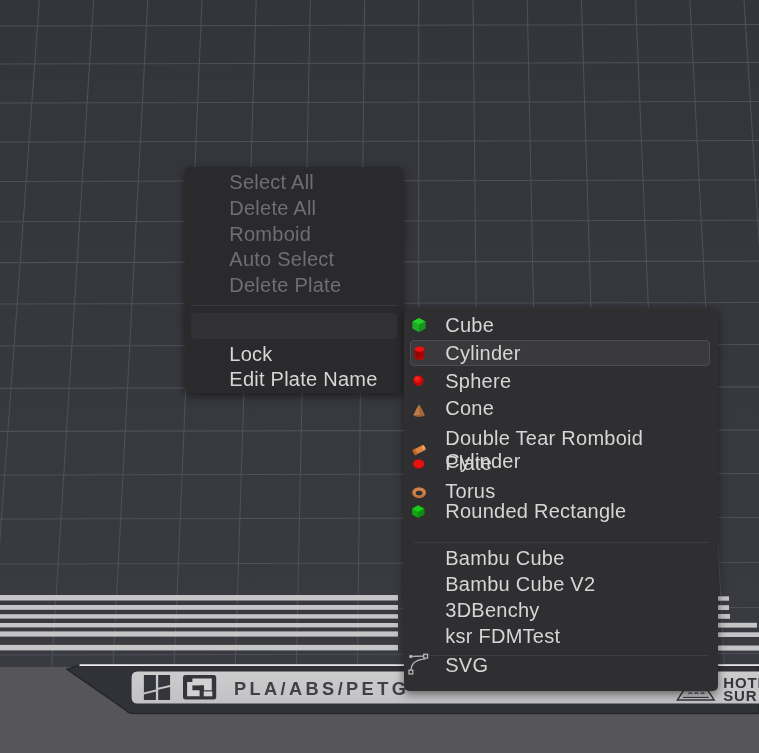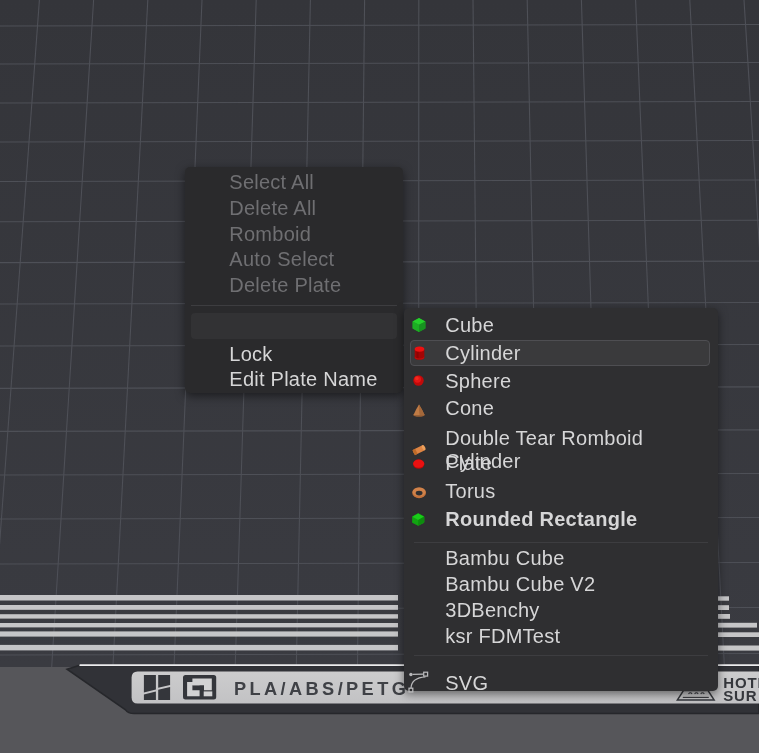--- a/index.html
+++ b/index.html
@@ -197,21 +197,21 @@
         </svg>
       </div>
   <div class="row" style="top:169.9px;height:27.6px;">
         <span class="txt">Torus</span>
         <svg class="ic" style="left:7.8px;top:8.8px;" width="15" height="12" viewBox="0 0 15 12">
           <ellipse cx="7.1" cy="5.8" rx="6.9" ry="5.4" fill="#c3713a"></ellipse>
           <ellipse cx="7.1" cy="4.9" rx="6.5" ry="4.4" fill="#d0824a"></ellipse>
           <ellipse cx="7.1" cy="6.1" rx="3.4" ry="2.4" fill="#2f2f31"></ellipse>
         </svg>
       </div>
-  <div class="row" style="top:198px;height:27.6px;font-weight:bold;">
+  <div class="row" style="top:190px;height:27.6px;">
         <span class="txt">Rounded Rectangle</span>
         <svg class="ic" style="left:8.3px;top:7.6px;" width="13" height="13" viewBox="0 0 13 13">
           <path d="M6.2,0.6 L12,3.8 L12,9.4 L6.2,12.4 L0.4,9.4 L0.4,3.8 Z" fill="#12a412" stroke="#12a412" stroke-linejoin="round" stroke-width="0.8"></path>
           <path d="M6.2,0.6 L12,3.8 L6.2,7 L0.4,3.8 Z" fill="#19cd19"></path>
           <path d="M6.2,7 L12,3.8 L12,9.4 L6.2,12.4 Z" fill="#0e8c0e"></path>
         </svg>
       </div>
   <div class="sep" style="left:10px;right:10px;top:233.9px;"></div>
   <div class="row" style="top:238.1px;height:26px;">
         <span class="txt">Bambu Cube</span>
@@ -219,21 +219,21 @@
   <div class="row" style="top:264.1px;height:26px;">
         <span class="txt">Bambu Cube V2</span>
       </div>
   <div class="row" style="top:290.1px;height:26px;">
         <span class="txt">3DBenchy</span>
       </div>
   <div class="row" style="top:316.1px;height:26px;">
         <span class="txt">ksr FDMTest</span>
       </div>
   <div class="sep" style="left:10px;right:10px;top:346.9px;"></div>
-  <div class="row" style="top:362px;height:26.6px;">
+  <div class="row" style="top:344px;height:26.6px;">
         <span class="txt">SVG</span>
     <svg class="ic" style="left:3px;top:-2px;" width="26" height="26" viewBox="0 0 26 26">
           <g stroke="#b9b9bb" fill="none" stroke-width="1.25">
             <path d="M5.6,6.4 L16.4,6.1"></path>
             <rect x="16.7" y="4.2" width="3.9" height="3.9"></rect>
             <path d="M4,20 C4.3,13.5 8.6,9.6 18.5,8.9"></path>
             <rect x="2" y="20.2" width="3.8" height="3.8"></rect>
           </g>
           <circle cx="3.9" cy="6.5" r="1.7" fill="#b9b9bb"></circle>
         </svg>

